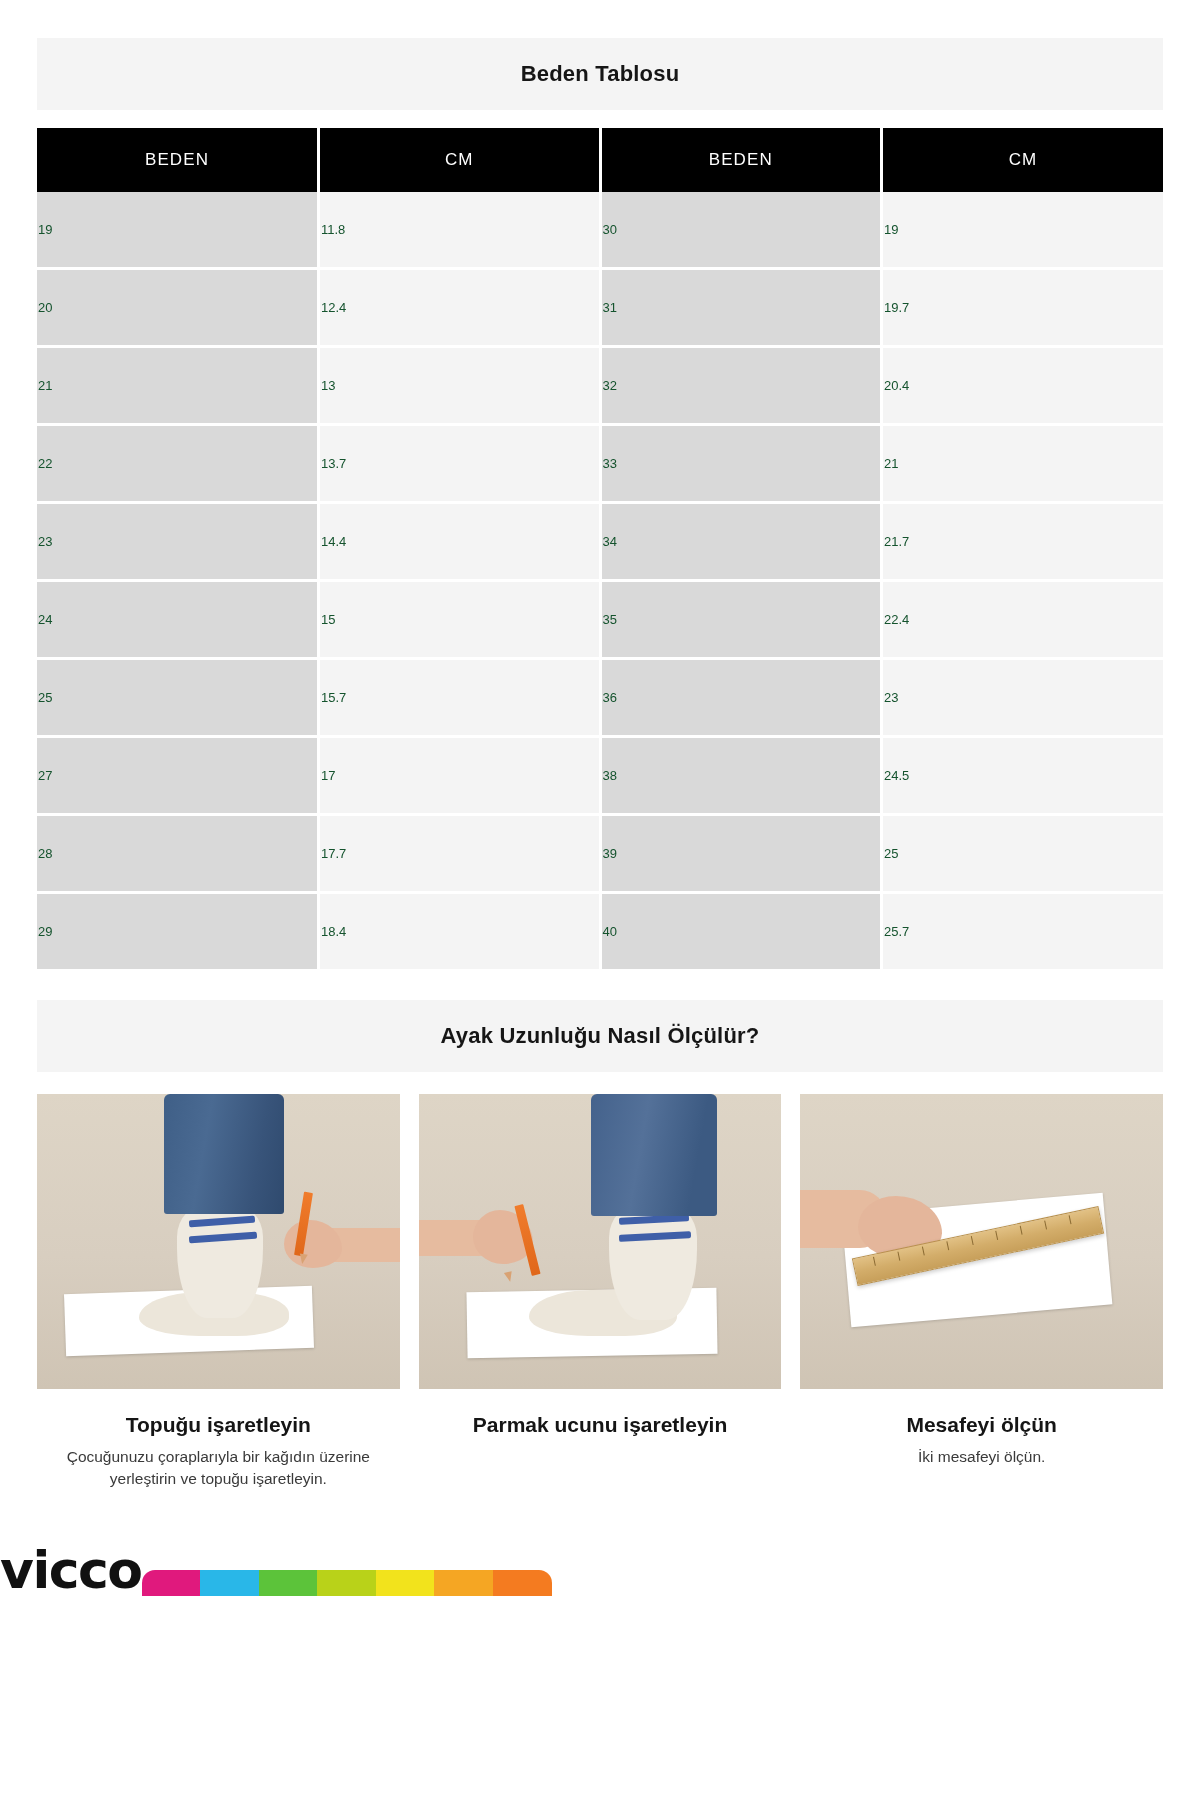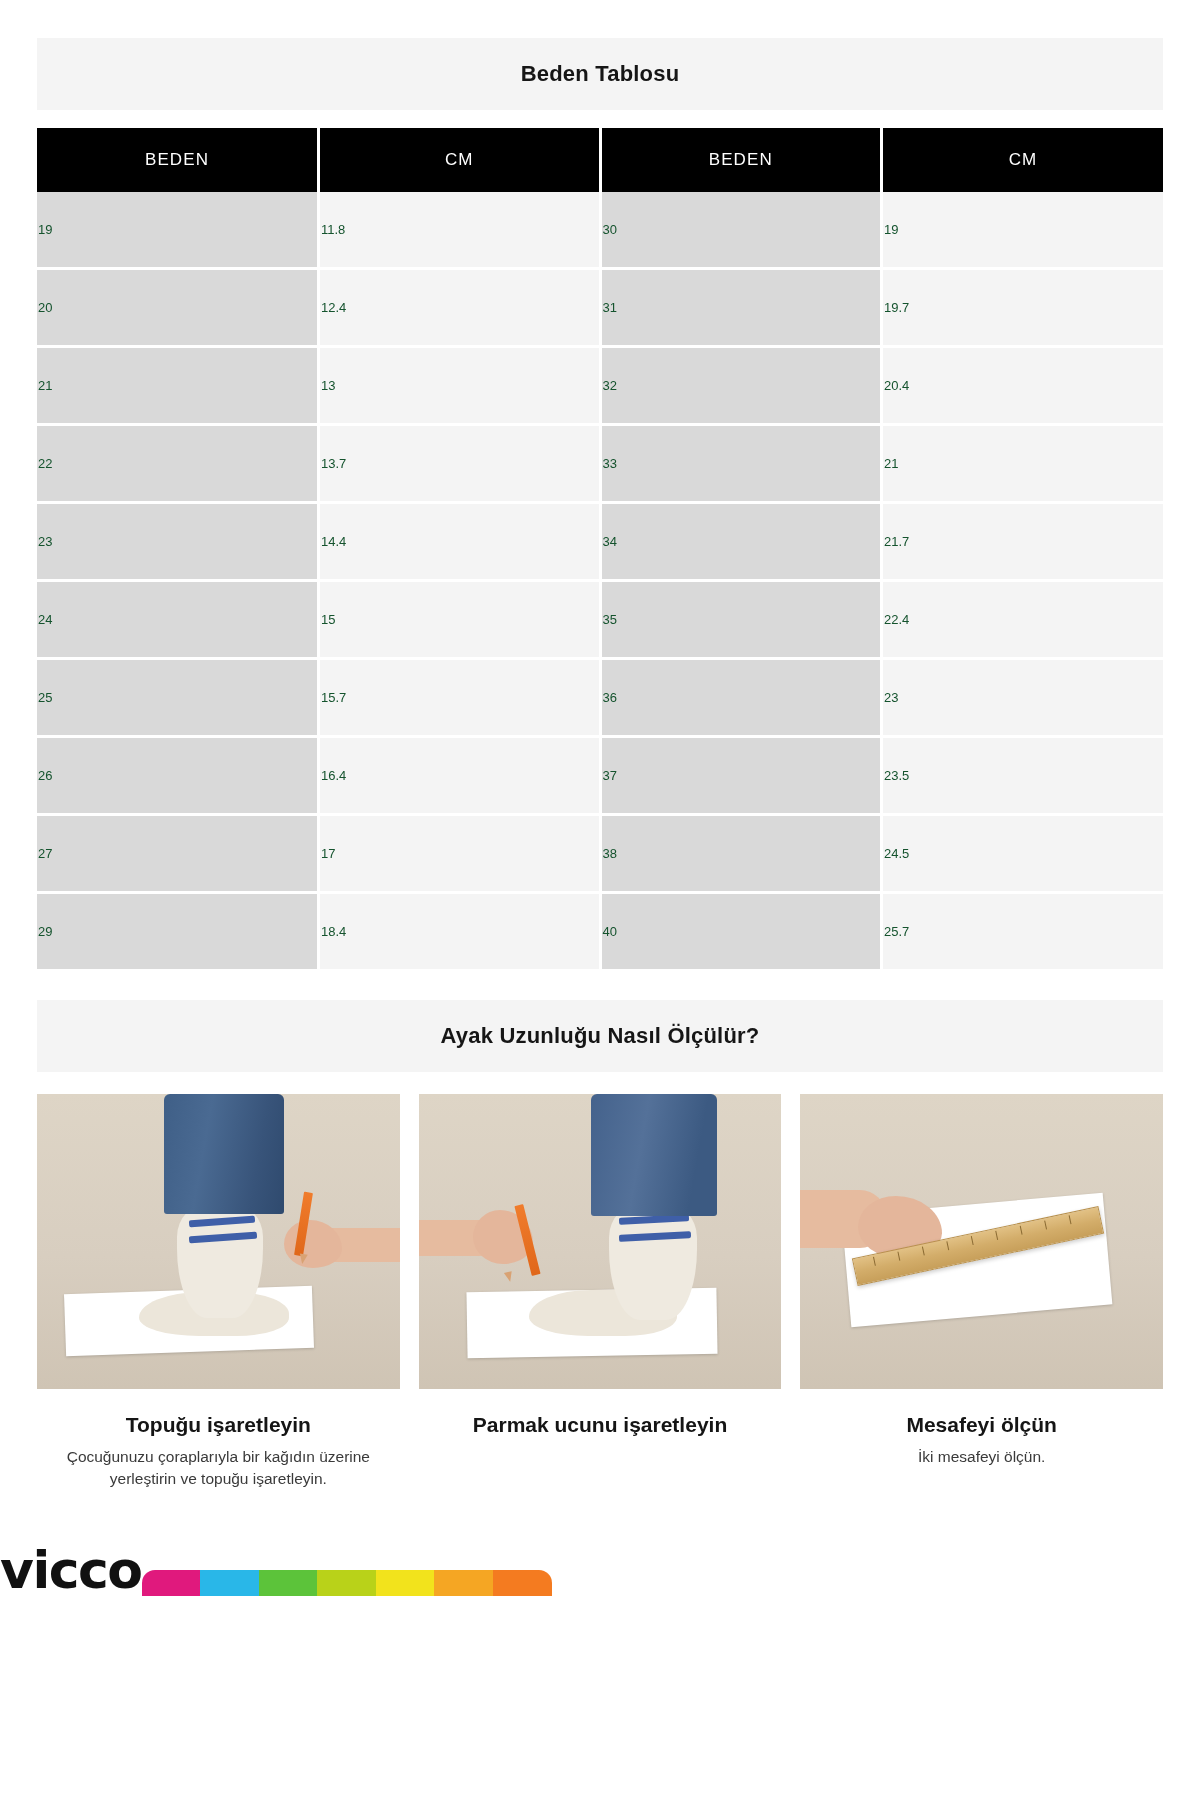--- a/index.html
+++ b/index.html
@@ -260,30 +260,30 @@
             <td class="c2">35</td>
             <td class="c3">22.4</td>
           </tr>
           <tr>
             <td class="c0">25</td>
             <td class="c1">15.7</td>
             <td class="c2">36</td>
             <td class="c3">23</td>
           </tr>
           <tr>
-            <td class="c0">26</td>
-            <td class="c1">16.4</td>
-            <td class="c2">37</td>
-            <td class="c3">23.5</td>
-          </tr>
-          <tr>
             <td class="c0">27</td>
             <td class="c1">17</td>
             <td class="c2">38</td>
             <td class="c3">24.5</td>
+          </tr>
+          <tr>
+            <td class="c0">28</td>
+            <td class="c1">17.7</td>
+            <td class="c2">39</td>
+            <td class="c3">25</td>
           </tr>
           <tr>
             <td class="c0">29</td>
             <td class="c1">18.4</td>
             <td class="c2">40</td>
             <td class="c3">25.7</td>
           </tr>
         </tbody>
     </table>
   </div>

